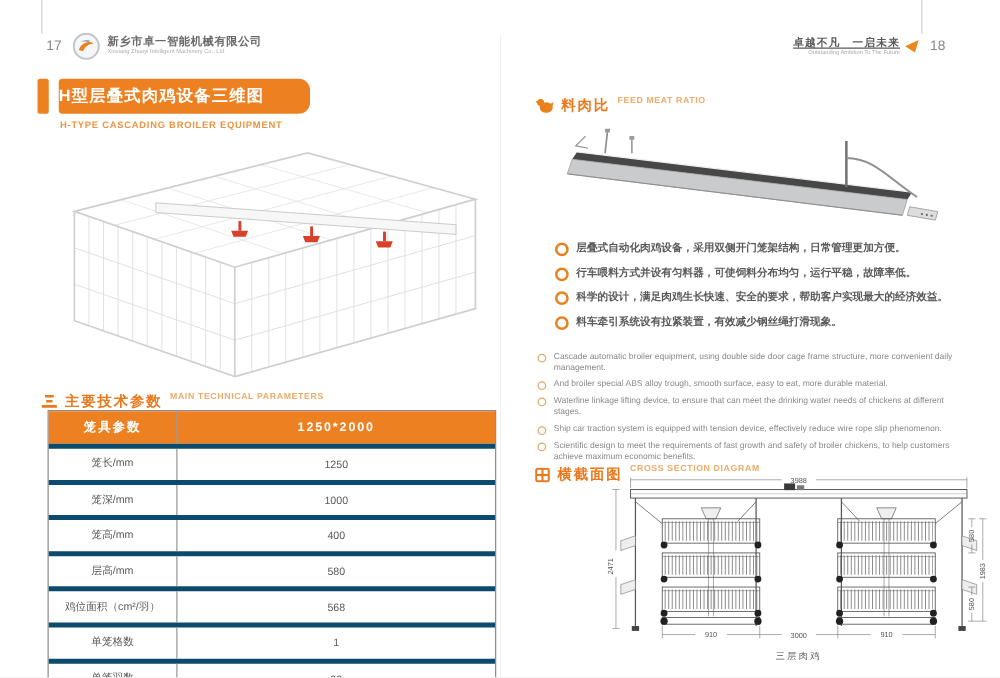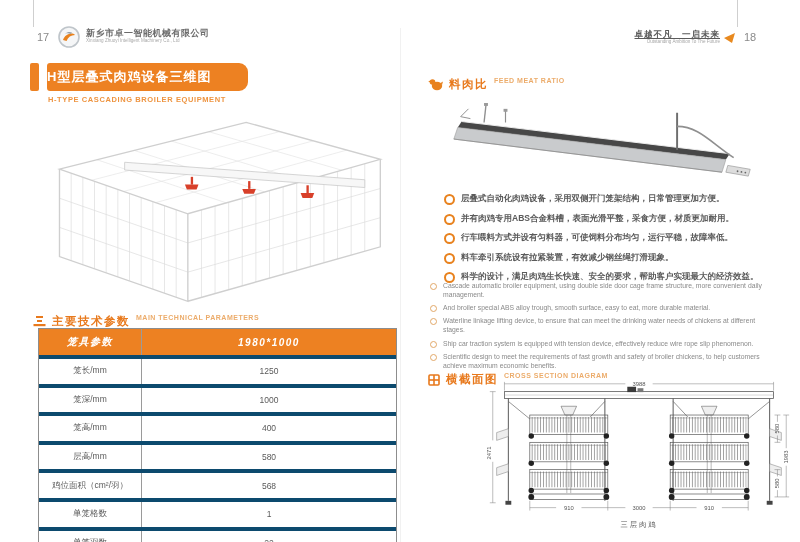--- a/index.html
+++ b/index.html
@@ -31,21 +31,21 @@
   
   .sec{position:absolute;display:flex;align-items:flex-start;gap:6px;white-space:nowrap;margin-top:12px;}
   .sec .ic{align-self:center;display:inline-flex;}
   .sec .cn{font-size:11.5px;font-weight:bold;color:#E8791C;letter-spacing:1.5px;}
   .sec .en{font-size:7px;font-weight:bold;color:#ECAC6B;letter-spacing:.5px;}
 
   
   #ptable{left:38px;top:328px;width:357px;border:1px solid #8d8d8d;background:#fff;}
   .t-head{display:flex;background:#ED8122;height:26px;}
   .t-head div{color:#fff;font-weight:bold;font-size:10px;display:flex;align-items:center;
-              justify-content:center;letter-spacing:1.5px;font-style:italic;}
+              justify-content:center;letter-spacing:1.5px;}
   .t-row{display:flex;height:24.6px;border-top:4px solid #0c4a6e;text-align:right;}
   .t-row div{font-size:8.5px;color:#5a5a5a;display:flex;align-items:center;justify-content:center;}
   .c1{width:103px;border-right:1px solid #9a9a9a;box-sizing:border-box;flex:none;}
   .c2{flex:1;}
 
   
   #cnlist{left:444px;top:193px;width:350px;}
   #cnlist .item{display:flex;margin-bottom:7.5px;}
   #cnlist .ring{flex:none;width:7px;height:7px;border:2px solid #E8821E;border-radius:50%;
                 background:#fff;margin:1px 6px 0 0;}
@@ -136,21 +136,21 @@
           </g>
         </svg>
     </span>
     <span class="cn">主要技术参数</span>
     <span class="en">MAIN TECHNICAL PARAMETERS</span>
   </div>
 
   <div class="abs" id="ptable">
     <div class="t-head">
       <div class="c1">笼具参数</div>
-      <div class="c2">1980*1000</div>
+      <div class="c2">1250*2000</div>
     </div>
     <div class="t-row">
       <div class="c1">笼长/mm</div>
       <div class="c2">1250</div>
     </div>
     <div class="t-row">
       <div class="c1">笼深/mm</div>
       <div class="c2">1000</div>
     </div>
     <div class="t-row">
@@ -208,33 +208,29 @@
     </svg>
   </div>
 
   <div class="abs" id="cnlist">
     <div class="item">
         <span class="ring"></span>
         <span class="txt">层叠式自动化肉鸡设备，采用双侧开门笼架结构，日常管理更加方便。</span>
       </div>
     <div class="item">
         <span class="ring"></span>
-        <span class="txt">并有肉鸡专用ABS合金料槽，表面光滑平整，采食方便，材质更加耐用。</span>
-      </div>
-    <div class="item">
-        <span class="ring"></span>
         <span class="txt">行车喂料方式并设有匀料器，可使饲料分布均匀，运行平稳，故障率低。</span>
       </div>
     <div class="item">
         <span class="ring"></span>
+        <span class="txt">科学的设计，满足肉鸡生长快速、安全的要求，帮助客户实现最大的经济效益。</span>
+      </div>
+    <div class="item">
+        <span class="ring"></span>
         <span class="txt">料车牵引系统设有拉紧装置，有效减少钢丝绳打滑现象。</span>
-      </div>
-    <div class="item">
-        <span class="ring"></span>
-        <span class="txt">科学的设计，满足肉鸡生长快速、安全的要求，帮助客户实现最大的经济效益。</span>
       </div>
   </div>
 
   <div class="abs" id="enlist">
     <div class="item">
         <span class="ring"></span>
         <span class="txt">Cascade automatic broiler equipment, using double side door cage frame structure, more convenient daily management.</span>
       </div>
     <div class="item">
         <span class="ring"></span>

